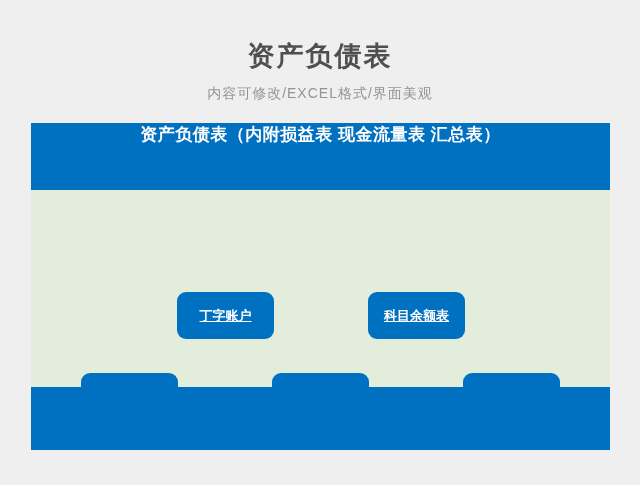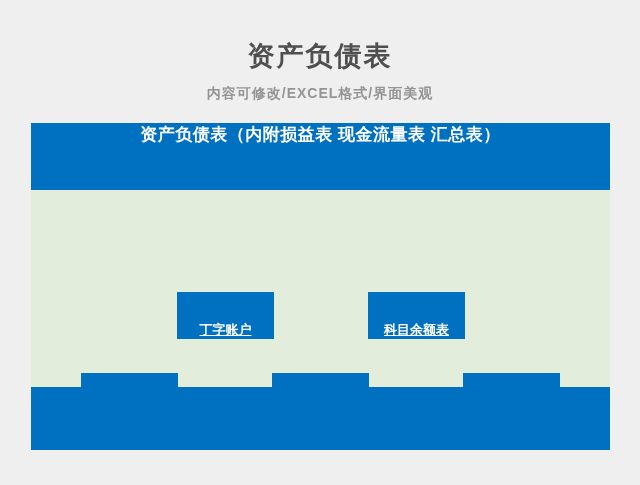--- a/index.html
+++ b/index.html
@@ -25,21 +25,21 @@
     color: #4f4f4f;
     letter-spacing: 2px;
   }
   .page-subtitle {
     position: absolute;
     top: 85px;
     left: 0;
     width: 640px;
     text-align: center;
     font-size: 14px;
-    font-weight: bold;
+    font-weight: normal;
     color: #949494;
     letter-spacing: 1px;
   }
   .preview-panel {
     position: absolute;
     left: 31px;
     top: 123px;
     width: 579px;
     height: 327px;
   }
@@ -74,23 +74,24 @@
     width: 579px;
     height: 63px;
     background: #0070c0;
   }
   .sheet-button {
     position: absolute;
     width: 97px;
     height: 47px;
     background: #0070c0;
     display: flex;
-    align-items: flex-end;
+    align-items: center;
     justify-content: center;
     cursor: pointer;
+    border-radius: 9px;
   }
   .sheet-button .btn-label {
     color: #ffffff;
     font-size: 13px;
     font-weight: bold;
     text-decoration: underline;
     white-space: nowrap;
   }
   
   .btn-t-account      { left: 146px; top: 102px; }

